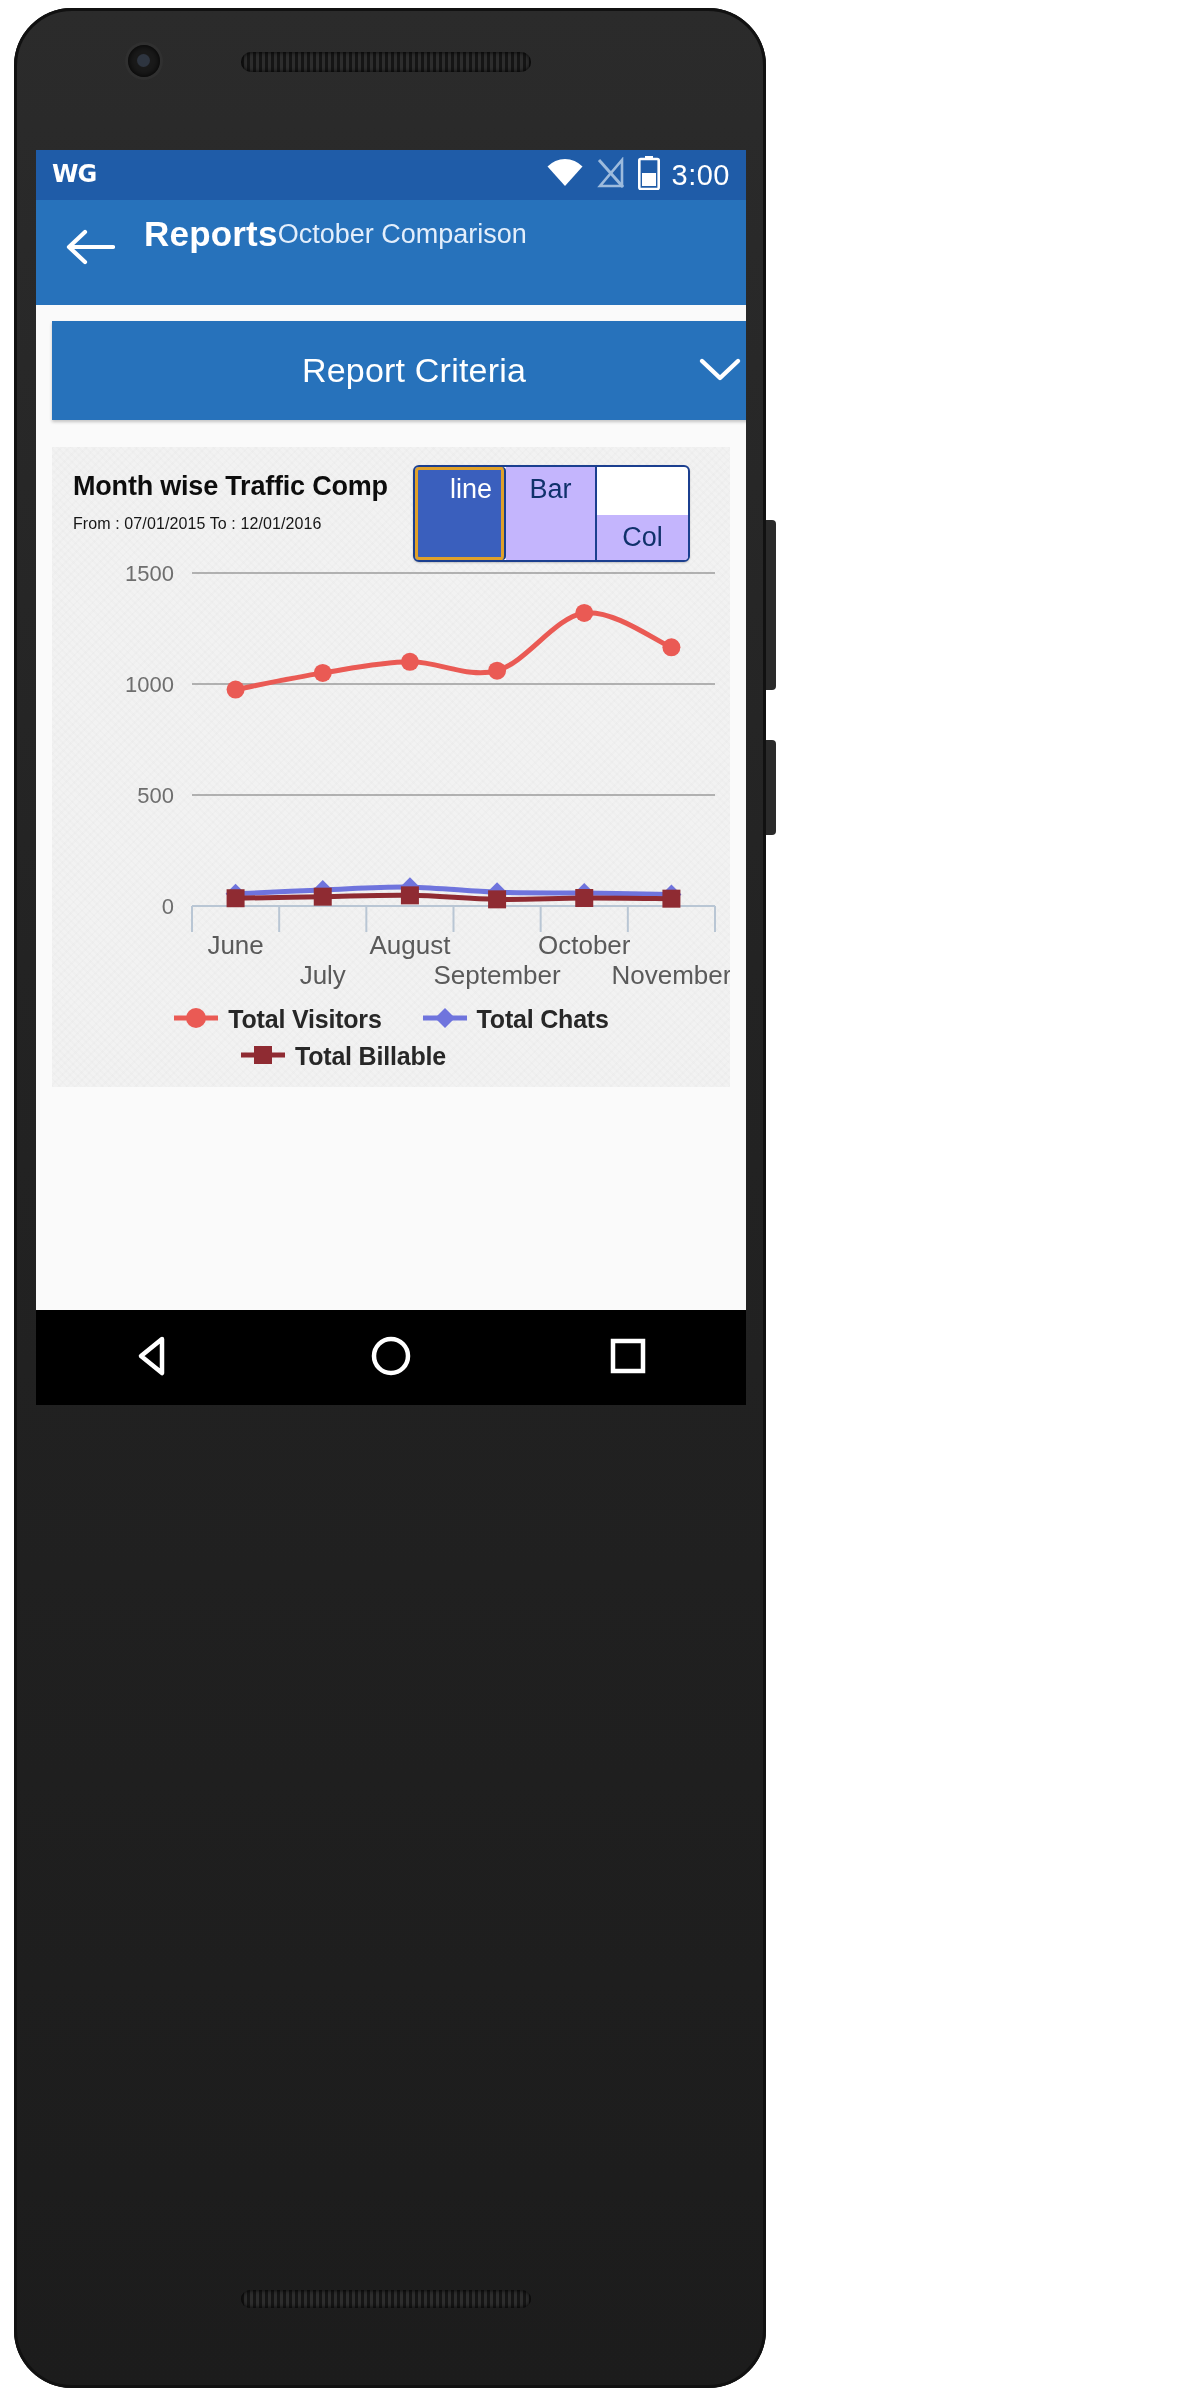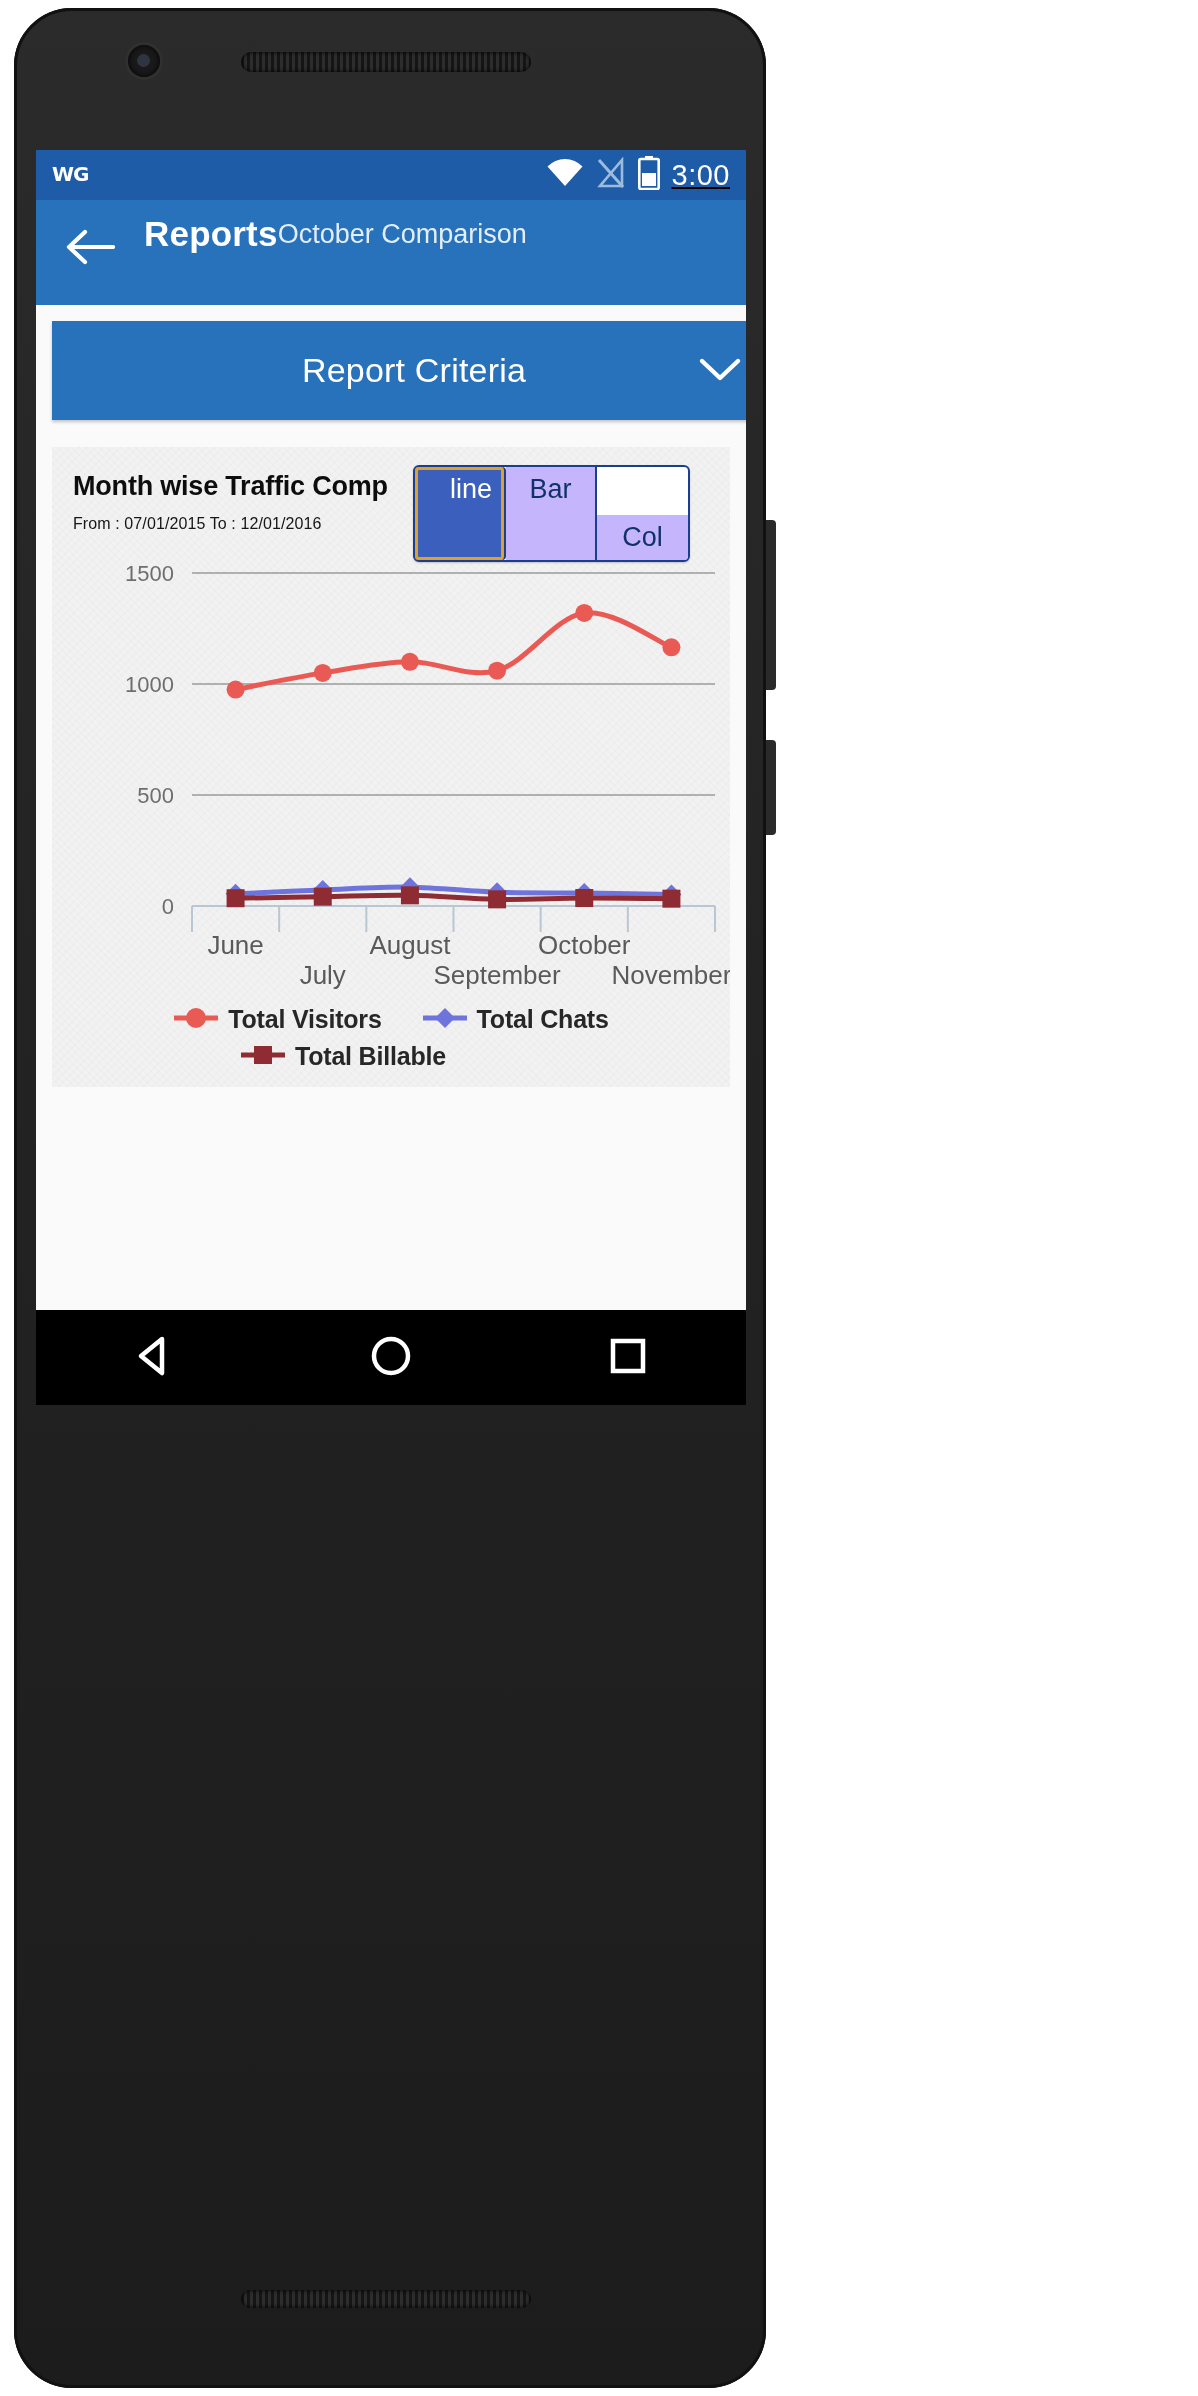--- a/index.html
+++ b/index.html
@@ -32,23 +32,23 @@
   
   .btn-vol{position:absolute;left:766px;top:520px;width:10px;height:170px;background:#2a2a2a;border-radius:0 4px 4px 0;}
   .btn-pwr{position:absolute;left:766px;top:740px;width:10px;height:95px;background:#2a2a2a;border-radius:0 4px 4px 0;}
 
   
   #screen{position:absolute;left:36px;top:150px;width:710px;height:1160px;background:#ffffff;overflow:hidden;}
 
   
   .statusbar{position:relative;height:50px;background:#1f5ca8;display:flex;align-items:center;
              padding:0 16px;box-sizing:border-box;}
-  .wg-logo{font-family:"DejaVu Sans",sans-serif;color:#fff;font-weight:700;font-size:20px;letter-spacing:-1px;
+  .wg-logo{font-family:"DejaVu Sans",sans-serif;color:#fff;font-weight:700;font-size:24px;letter-spacing:-1px;
            line-height:1;position:relative;top:-1px;}
-  .status-right{margin-left:auto;display:flex;align-items:center;gap:12px;text-decoration:underline;}
+  .status-right{margin-left:auto;display:flex;align-items:center;gap:12px;}
   .clock{color:#fff;font-size:29px;font-weight:400;letter-spacing:.5px;}
   .ic{display:block;}
 
   
   .appbar{background:#2772bb;height:105px;display:flex;align-items:flex-start;padding:14px 0 0 0;box-sizing:border-box;}
   .back-wrap{width:108px;display:flex;align-items:flex-start;justify-content:center;padding-top:14px;}
   .titles{display:flex;justify-content:center;}
   .t-main{color:#ffffff;font-size:35px;font-weight:700;line-height:1.15;letter-spacing:.2px;}
   .t-sub{color:#e3eefb;font-size:27px;font-weight:400;line-height:1.35;margin-top:2px;}
 

